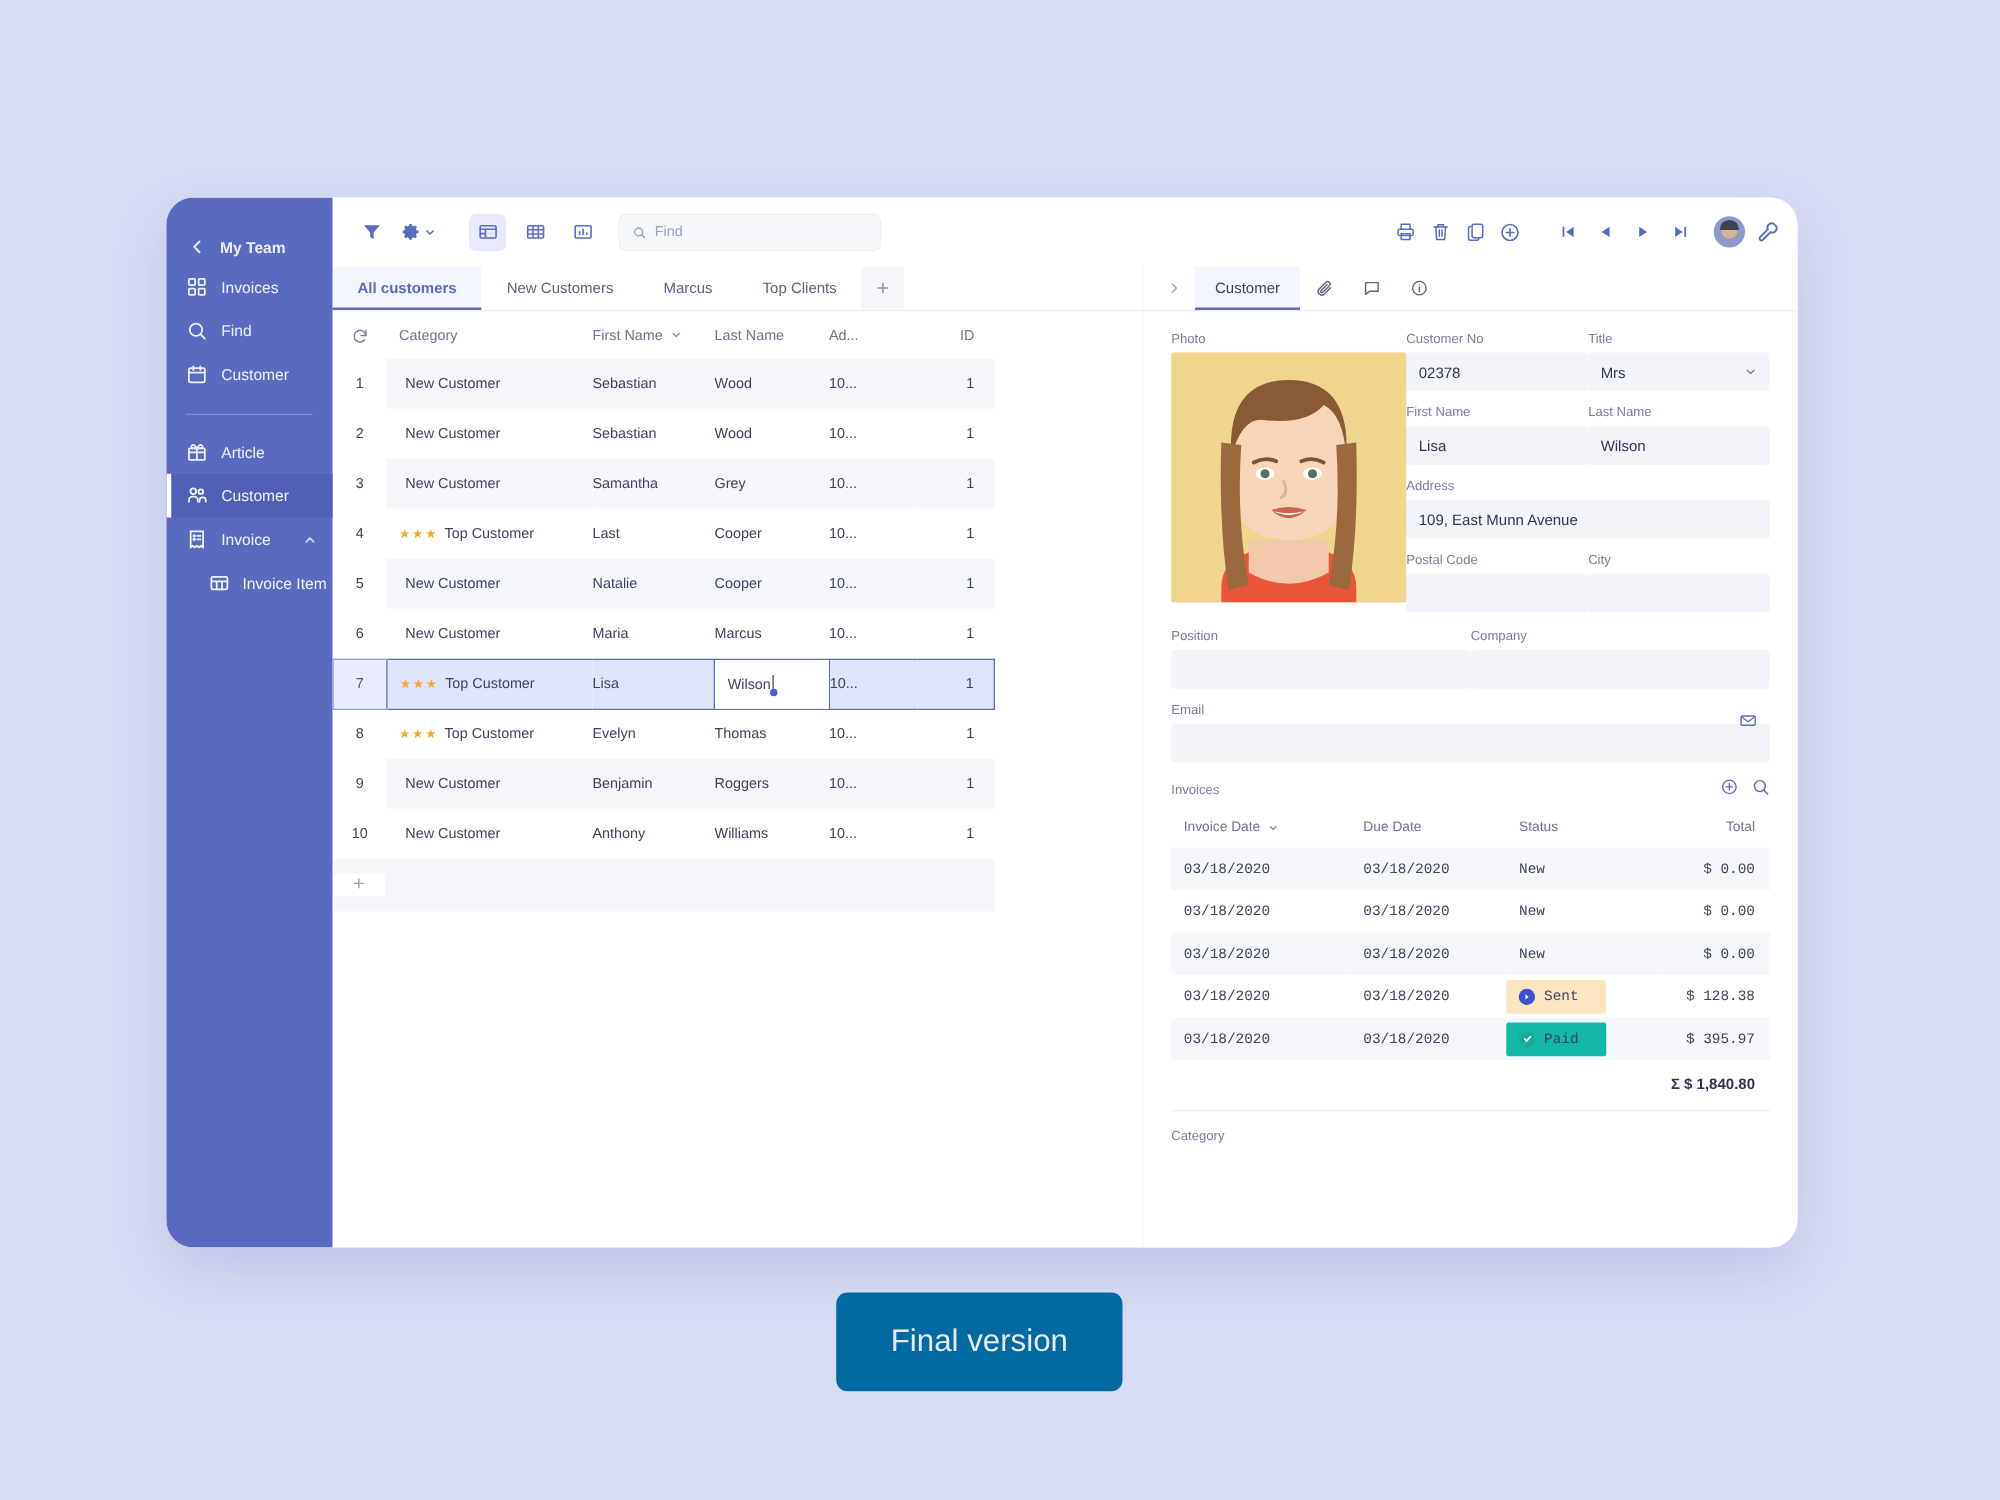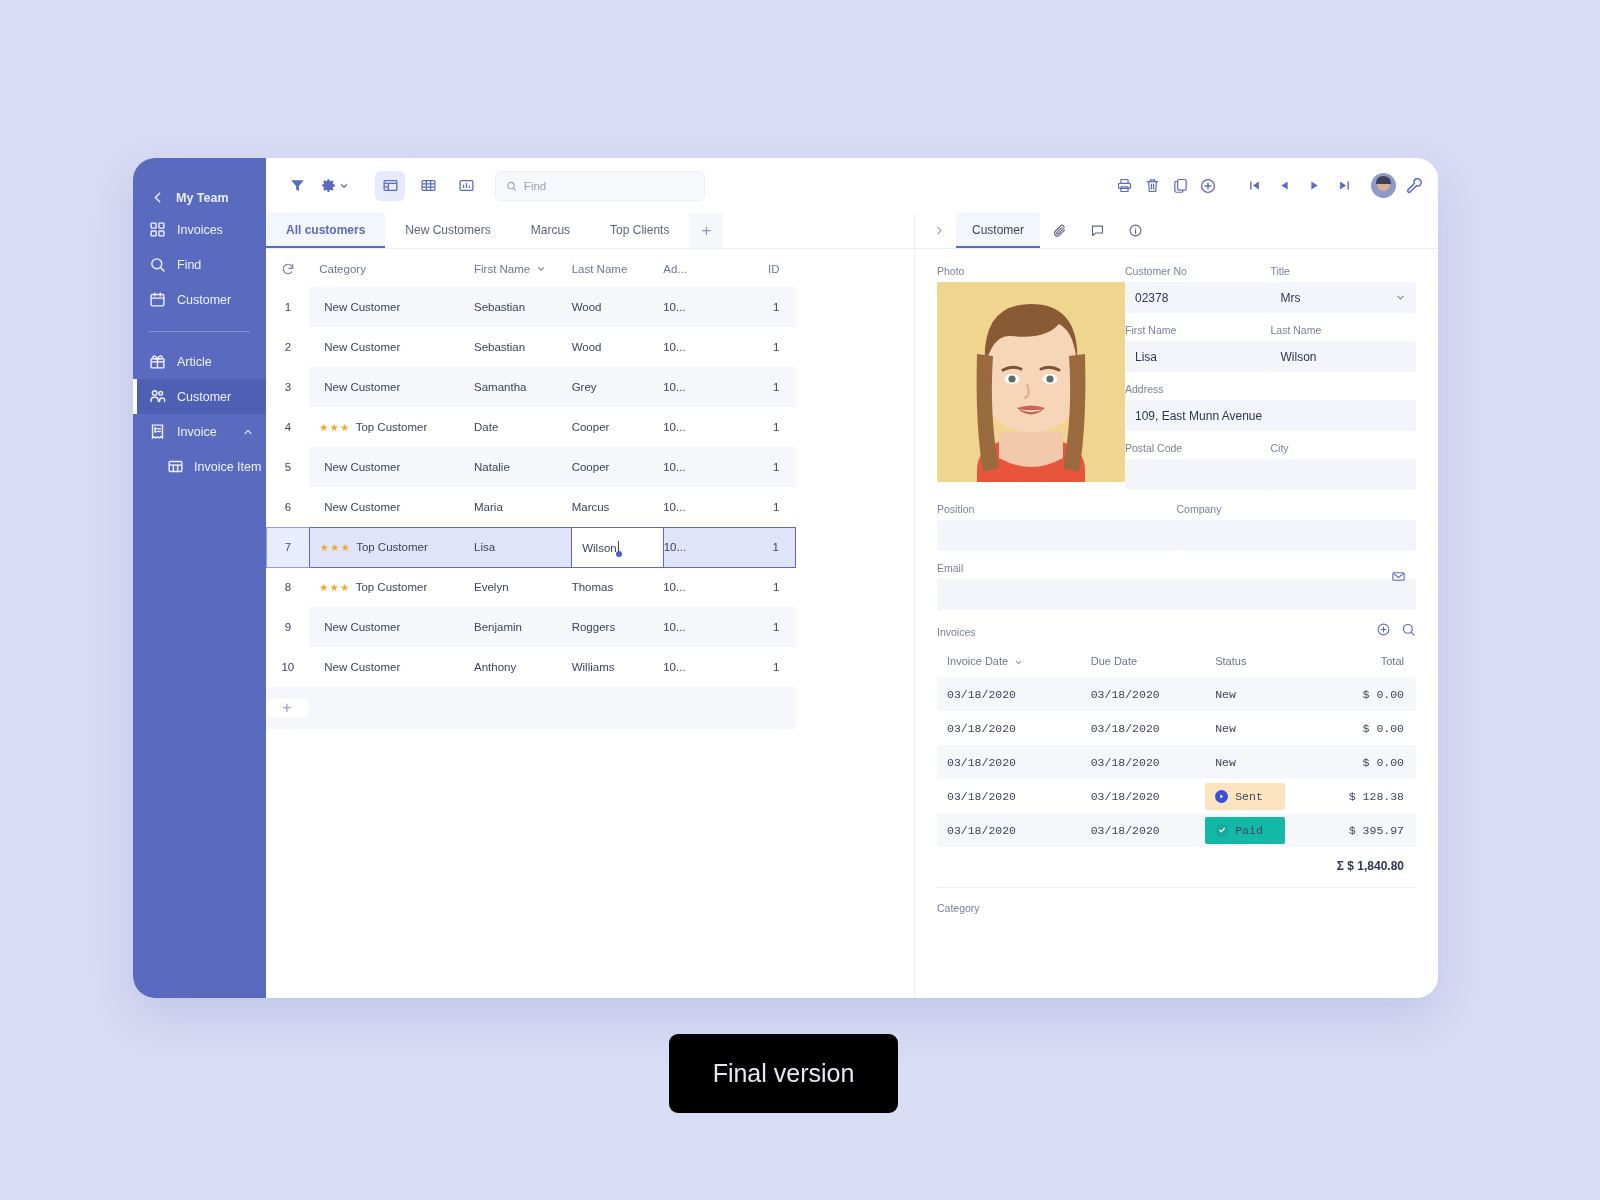--- a/index.html
+++ b/index.html
@@ -261,21 +261,21 @@
   .dot.green { background: #18a999; }
   .sum-row { display: flex; justify-content: flex-end; padding: 12px 12px 0 0;
              font-size: 12px; color: #2f3650; font-weight: 700; }
   .bottom-div { border-top: 1px solid #edeff5; margin-top: 14px; padding-top: 10px; }
   .cat-lbl { font-size: 10.5px; color: #79809a; }
 
   
   .final-btn {
     position: absolute; left: 669px; top: 1034px;
     width: 229px; height: 79px;
-    background: #000000; border-radius: 9px;
+    background: #0369a1; border-radius: 9px;
     display: flex; align-items: center; justify-content: center;
     color: #e7e8f2; font-size: 25px; cursor: pointer;
   }
 </style>
 </head>
 <body>
 
 <div class="app-window">
 
   <aside class="sidebar">
@@ -546,21 +546,21 @@
                 <td class="c-num">3</td>
                 <td class="c-cat"><span class="stars"></span><span>New Customer</span></td>
                 <td class="c-fn">Samantha</td>
                 <td class="c-ln">Grey</td>
                 <td class="c-ad">10...</td>
                 <td class="c-id">1</td>
               </tr>
               <tr class="body-row">
                 <td class="c-num">4</td>
                 <td class="c-cat"><span class="stars">★★★</span><span>Top Customer</span></td>
-                <td class="c-fn">Date</td>
+                <td class="c-fn">Last</td>
                 <td class="c-ln">Cooper</td>
                 <td class="c-ad">10...</td>
                 <td class="c-id">1</td>
               </tr>
               <tr class="body-row alt">
                 <td class="c-num">5</td>
                 <td class="c-cat"><span class="stars"></span><span>New Customer</span></td>
                 <td class="c-fn">Natalie</td>
                 <td class="c-ln">Cooper</td>
                 <td class="c-ad">10...</td>

